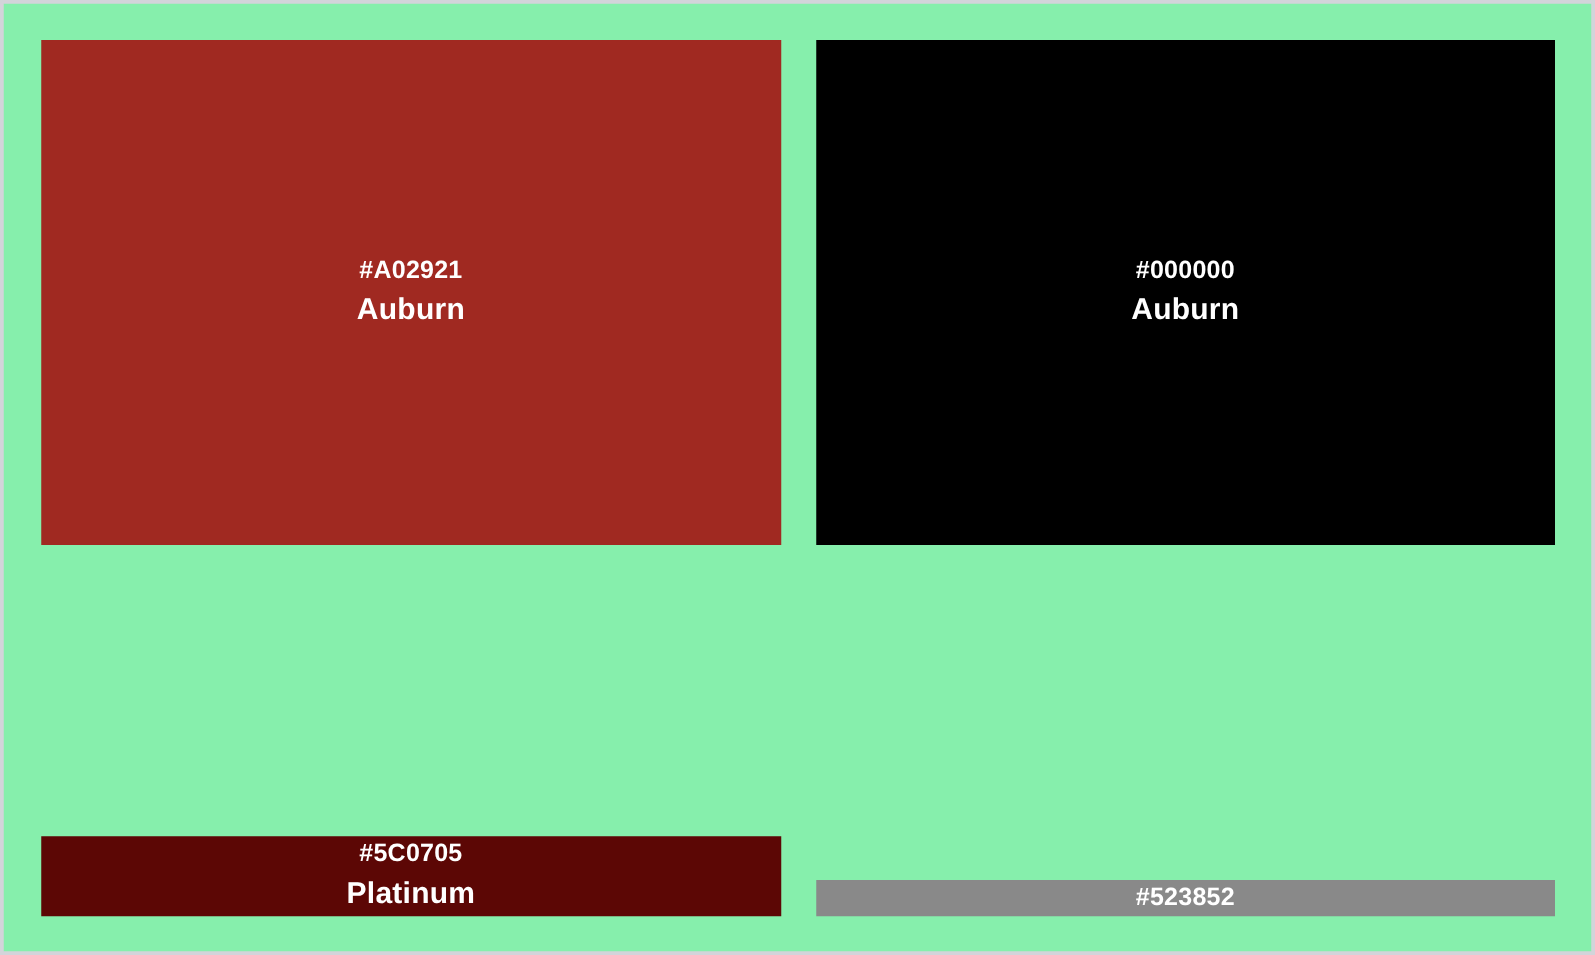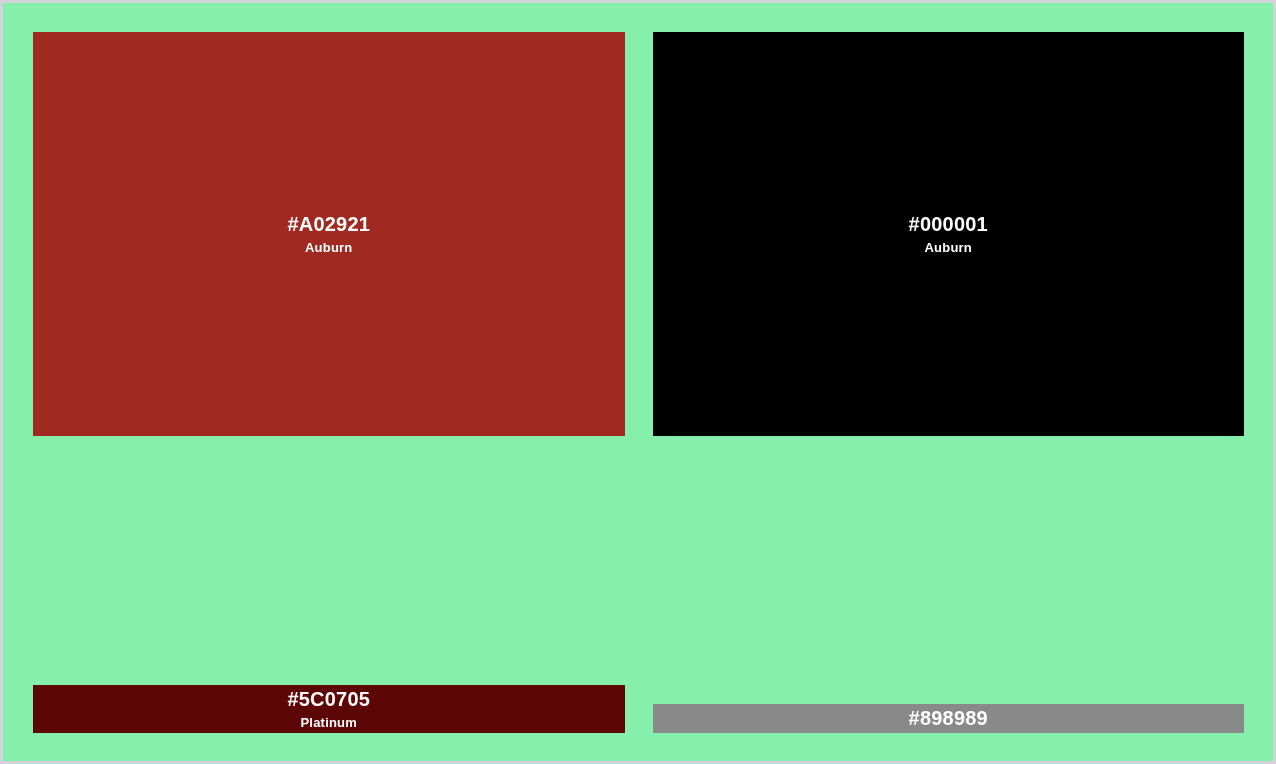--- a/index.html
+++ b/index.html
@@ -48,21 +48,21 @@
     flex: 1 1 0;
     display: flex;
     align-items: center;
     justify-content: center;
     text-align: center;
     line-height: 1.45;
   }
 
   .swatch-label {
     display: block;
-    font-size: 13px;
+    font-size: 24px;
     font-weight: bold;
     letter-spacing: 0.2px;
   }
 
   .swatch-hex {
     display: block;
     font-size: 20px;
     font-weight: bold;
     letter-spacing: 0.2px;
   }
@@ -86,39 +86,39 @@
 
     <div class="swatch text-light" style="background-color: rgb(160, 41, 33);">
       <div>
         <span class="swatch-hex">#A02921</span>
         <span class="swatch-label">Auburn</span>
       </div>
     </div>
 
     <div class="swatch text-light" style="background-color: rgb(0, 0, 0);">
       <div>
-        <span class="swatch-hex">#000001</span>
+        <span class="swatch-hex">#000000</span>
         <span class="swatch-label">Auburn</span>
       </div>
     </div>
 
   </div>
 
   <div class="palette-row row-secondary">
 
     <div class="swatch text-light" style="background-color: rgb(92, 7, 5);">
       <div>
         <span class="swatch-hex">#5C0705</span>
         <span class="swatch-label">Platinum</span>
       </div>
     </div>
 
 
     <div class="swatch text-light" style="background-color: rgb(137, 137, 137);">
       <div>
-        <span class="swatch-hex">#898989</span>
+        <span class="swatch-hex">#523852</span>
       </div>
     </div>
 
 
   </div>
 
 </div>
 
 </body></html>

